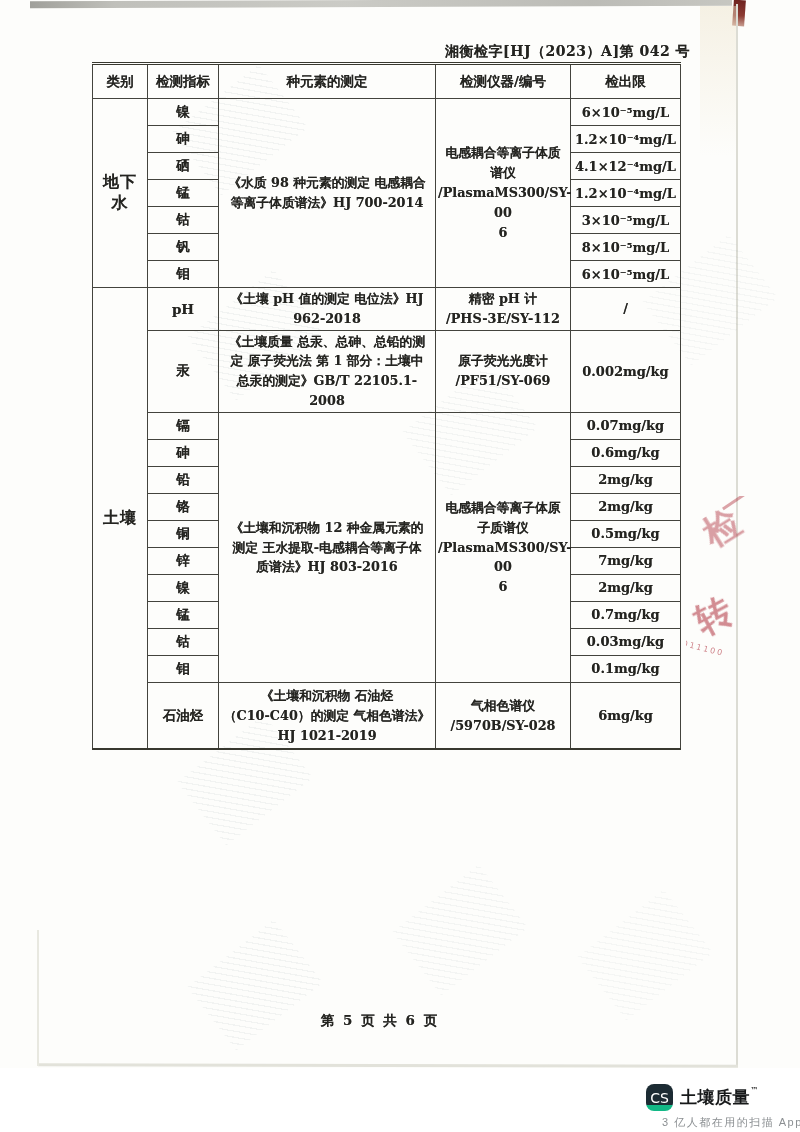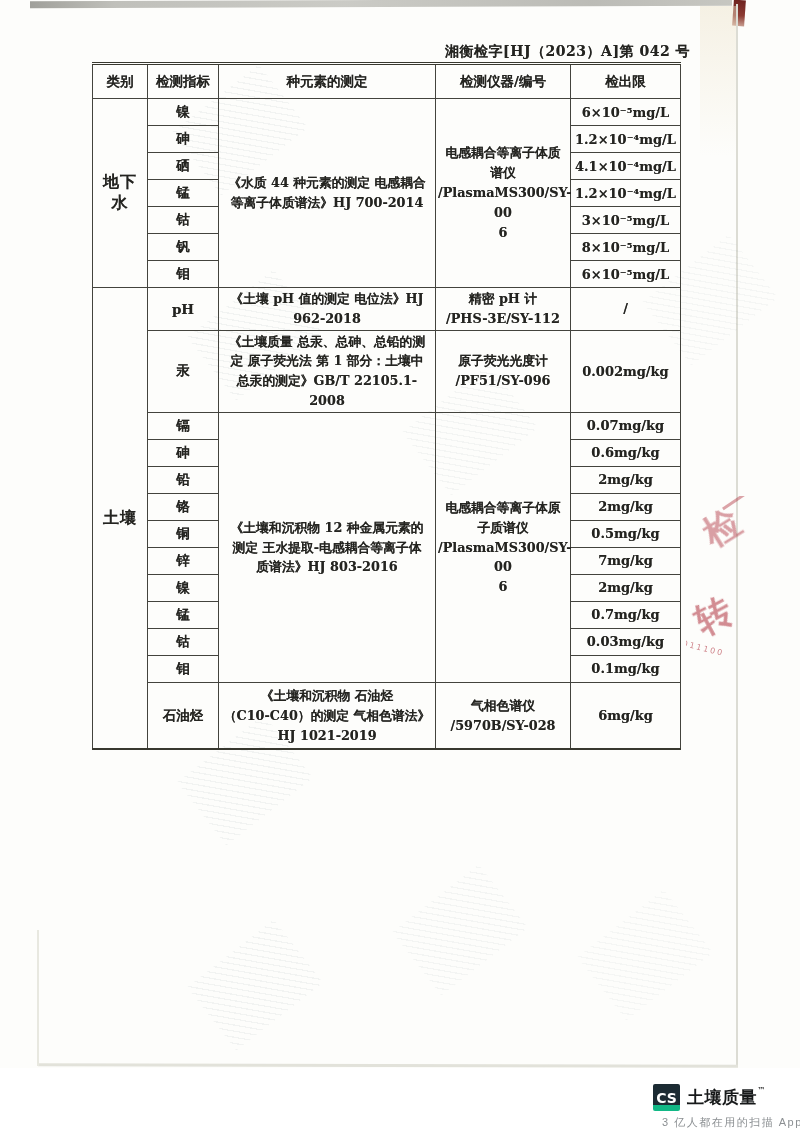--- a/index.html
+++ b/index.html
@@ -65,24 +65,24 @@
     transform:rotate(-32deg); filter:blur(.6px); font-weight:bold; }
   .stamp .g2 { position:absolute; left:10px; top:96px; font-size:36px; color:rgba(168,28,42,.5);
     transform:rotate(-28deg); filter:blur(.5px); font-weight:bold; }
   .stamp .stroke { position:absolute; left:34px; top:2px; width:34px; height:3px;
     background:rgba(168,28,42,.4); transform:rotate(-34deg); }
   .stamp .digits { position:absolute; left:-4px; top:148px; font-size:8px; color:rgba(168,28,42,.55);
     transform:rotate(14deg); letter-spacing:2px; font-family:"DejaVu Sans",sans-serif; }
   
   .badge { position:absolute; left:646px; top:1084px; width:150px; }
   .badge-row { display:flex; align-items:center; }
-  .badge-logo { width:27px; height:27px; border-radius:2px;
+  .badge-logo { width:27px; height:27px; border-radius:8px;
     background:linear-gradient(180deg,#1c2b33 0 78%, #12b886 78% 100%);
-    color:#ffffff; font-family:"DejaVu Sans",sans-serif; font-weight:bold; font-size:14px;
-    display:flex; align-items:center; justify-content:center;margin-left:7px; }
+    color:#ffffff; font-family:"DejaVu Sans",sans-serif; font-weight:normal; font-size:14px;
+    display:flex; align-items:center; justify-content:center; }
   .badge-name { font-family:"DejaVu Sans",sans-serif; font-weight:bold; font-size:17px;
     color:#17191a; margin-left:7px; letter-spacing:.5px; }
   .badge-tm { font-size:8px; vertical-align:top; color:#333; }
   .badge-tagline { font-family:Liberation Sans, sans-serif; font-size:11px; color:#8b8f92;
     letter-spacing:1.5px; margin-top:4px; margin-left:16px; white-space:nowrap; }
 </style>
 </head>
 <body>
 
 <div class="page">
@@ -120,35 +120,35 @@
         <th>检测指标</th>
         <th>种元素的测定</th>
         <th>检测仪器/编号</th>
         <th>检出限</th>
       </tr>
     </thead>
     <tbody>
       <tr class="r-gw">
         <td class="cat" rowspan="7">地下水</td>
         <td class="ind">镍</td>
-        <td class="method" rowspan="7">《水质 44 种元素的测定 电感耦合
+        <td class="method" rowspan="7">《水质 98 种元素的测定 电感耦合
 等离子体质谱法》HJ 700-2014</td>
         <td class="instr" rowspan="7">电感耦合等离子体质
 谱仪
 /PlasmaMS300/SY-00
 6</td>
         <td class="limit">6×10⁻⁵mg/L</td>
       </tr>
       <tr class="r-gw">
         <td class="ind">砷</td>
         <td class="limit">1.2×10⁻⁴mg/L</td>
       </tr>
       <tr class="r-gw">
         <td class="ind">硒</td>
-        <td class="limit">4.1×10⁻⁴mg/L</td>
+        <td class="limit">4.1×12⁻⁴mg/L</td>
       </tr>
       <tr class="r-gw">
         <td class="ind">锰</td>
         <td class="limit">1.2×10⁻⁴mg/L</td>
       </tr>
       <tr class="r-gw">
         <td class="ind">钴</td>
         <td class="limit">3×10⁻⁵mg/L</td>
       </tr>
       <tr class="r-gw">
@@ -168,21 +168,21 @@
         <td class="instr">精密 pH 计
 /PHS-3E/SY-112</td>
         <td class="limit">/</td>
       </tr>
       <tr class="r-hg">
         <td class="ind">汞</td>
         <td class="method">《土壤质量 总汞、总砷、总铅的测
 定 原子荧光法 第 1 部分：土壤中
 总汞的测定》GB/T 22105.1-2008</td>
         <td class="instr">原子荧光光度计
-/PF51/SY-096</td>
+/PF51/SY-069</td>
         <td class="limit">0.002mg/kg</td>
       </tr>
       <tr class="r-soil">
         <td class="ind">镉</td>
         <td class="method" rowspan="10">《土壤和沉积物 12 种金属元素的
 测定 王水提取-电感耦合等离子体
 质谱法》HJ 803-2016</td>
         <td class="instr" rowspan="10">电感耦合等离子体原
 子质谱仪
 /PlasmaMS300/SY-00
@@ -230,20 +230,21 @@
         <td class="method">《土壤和沉积物 石油烃
 （C10-C40）的测定 气相色谱法》
 HJ 1021-2019</td>
         <td class="instr">气相色谱仪
 /5970B/SY-028</td>
         <td class="limit">6mg/kg</td>
       </tr>
     </tbody>
   </table>
 
+  <div class="page-info">第 5 页 共 6 页</div>
 
   <div class="stamp">
     <div class="stroke"></div>
     <div class="g1">检</div>
     <div class="g2">转</div>
     <div class="digits">011100</div>
   </div>
 
   <div class="badge">
     <div class="badge-row">

